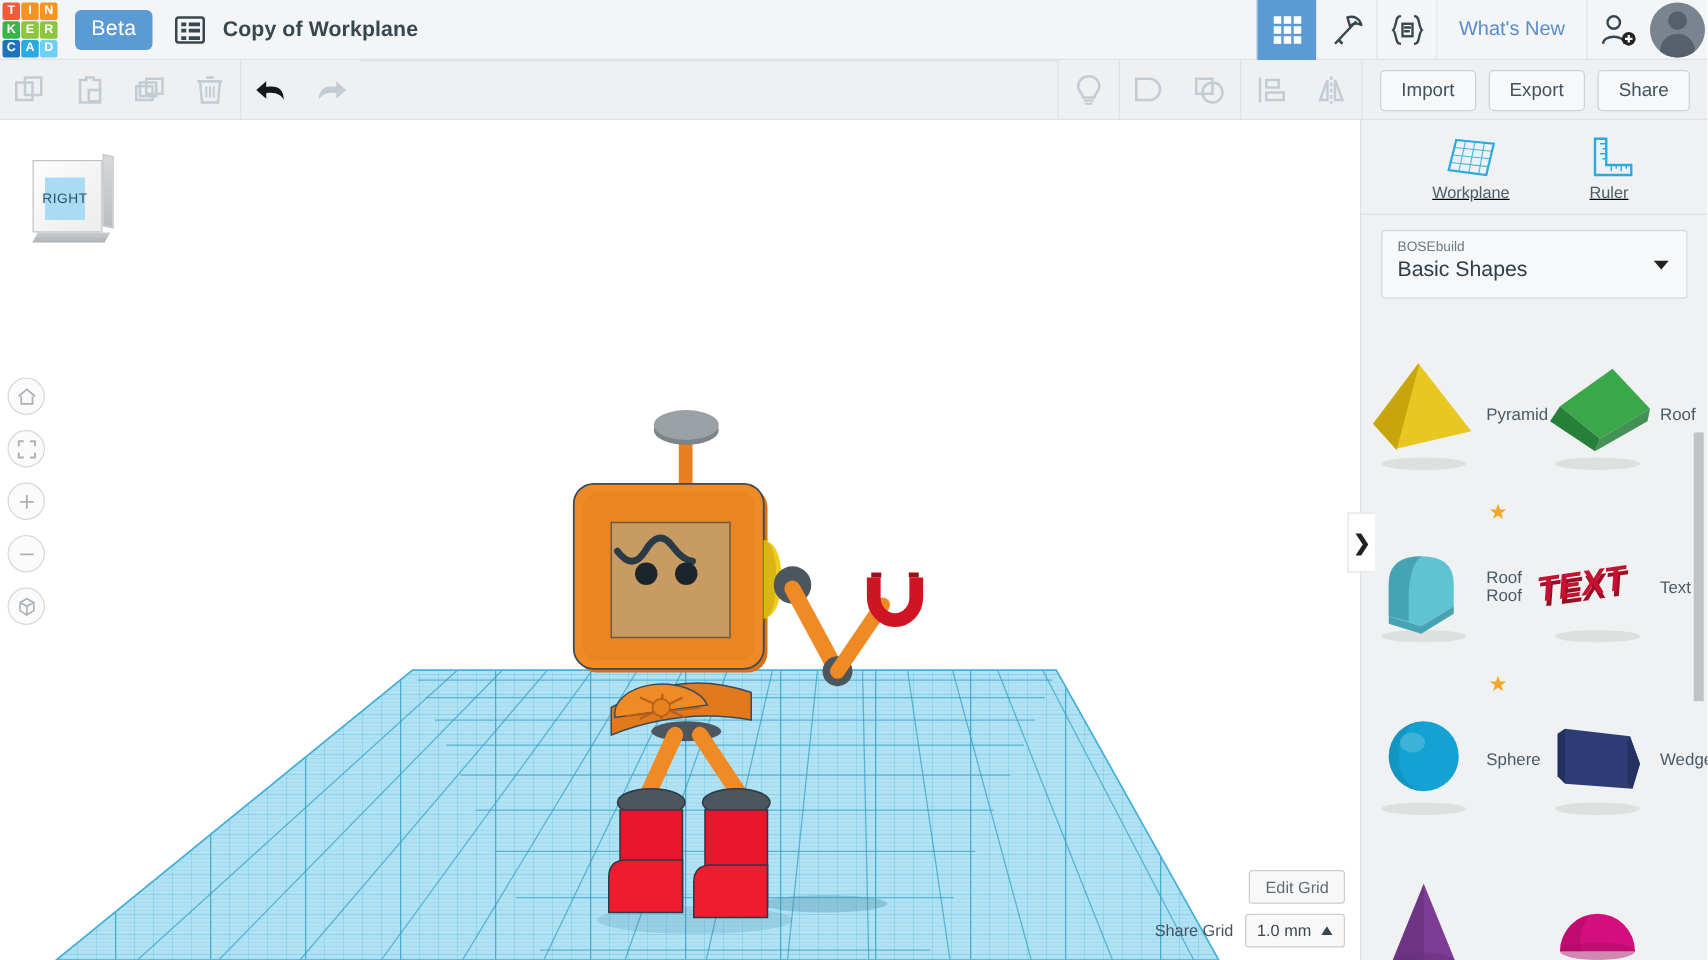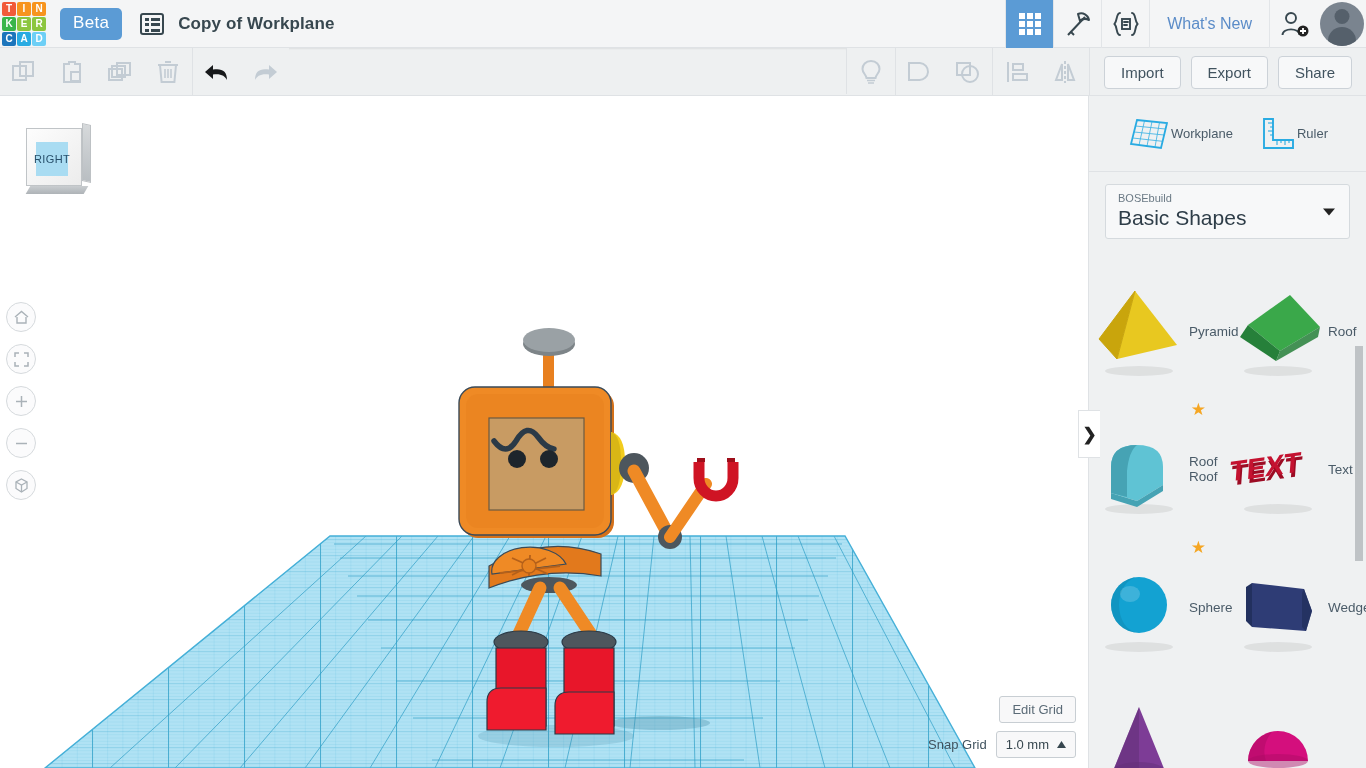--- a/index.html
+++ b/index.html
@@ -231,34 +231,34 @@
     width: 278px; height: 672px;
     background: #eff1f2;
     border-left: 1px solid #dfe2e5;
   }
   .rp-tools {
     height: 76px;
     display: flex; align-items: center; justify-content: space-around;
     border-bottom: 1px solid #dfe2e5;
     padding: 0 28px;
   }
-  .rp-tool { display: flex; flex-direction: row; align-items: center; gap: 0; }
+  .rp-tool { display: flex; flex-direction: column; align-items: center; gap: 0; text-decoration: underline; }
   .rp-tool-label { font-size: 13px; color: #4a5b68; }
 
   .shape-select {
     margin: 12px 16px 0 16px;
     height: 55px;
     background: #f7f8f9;
     border: 1px solid #d5dade;
     border-radius: 3px;
     padding: 7px 12px;
     position: relative;
   }
   .ss-sub { font-size: 11px; color: #6b7a85; }
-  .ss-main { font-size: 21px; color: #2e3d48; margin-top: 2px; }
+  .ss-main { font-size: 17px; color: #2e3d48; margin-top: 2px; }
   .ss-caret {
     position: absolute; right: 14px; top: 50%;
     transform: translateY(-50%);
     width: 0; height: 0;
     border-left: 6px solid transparent;
     border-right: 6px solid transparent;
     border-top: 7px solid #222;
   }
 
   .shape-grid {
@@ -656,21 +656,21 @@
               <path d="M3 5 L8.5 8 L14 5"></path>
               <path d="M8.5 8 V15"></path>
         </g>
           </svg>
       </div>
     </div>
 
     <div class="grid-ctrls">
       <button class="edit-grid-btn">Edit Grid</button>
       <div class="snap-row">
-        <span class="snap-label">Snap Grid</span>
+        <span class="snap-label">Share Grid</span>
         <div class="snap-select">
           <span>1.0 mm</span>
           <svg width="9" height="7" viewBox="0 0 9 7">
             <path d="M4.5 0 L9 7 H0 Z" fill="#37474f"></path>
           </svg>
         </div>
       </div>
     </div>
   </div>
 

